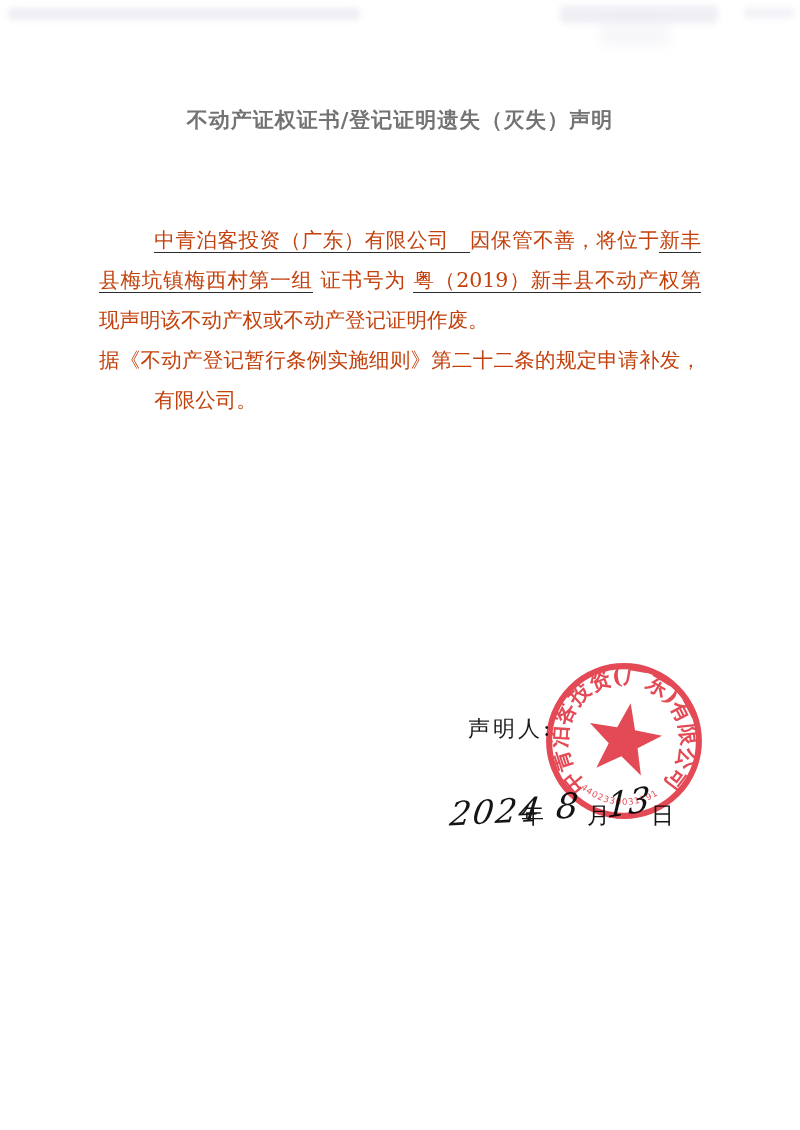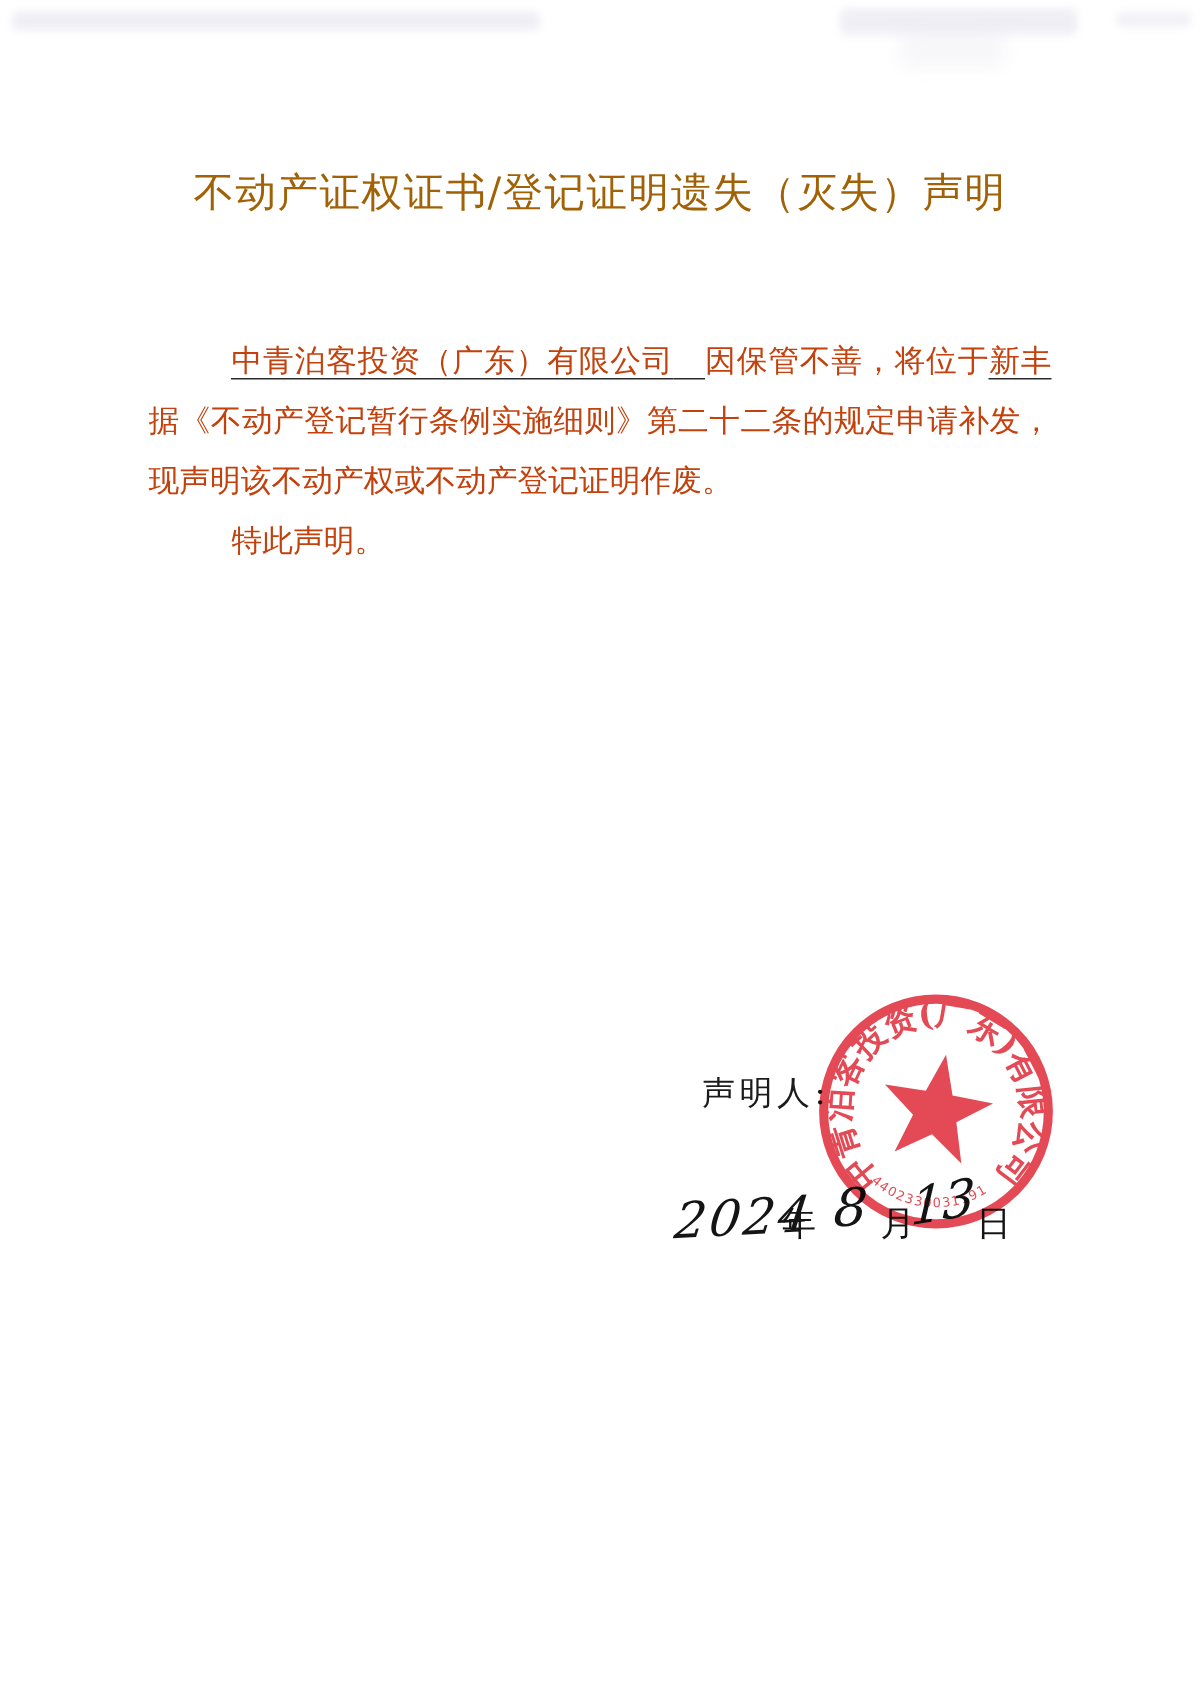--- a/index.html
+++ b/index.html
@@ -14,24 +14,24 @@
   
   .smudge{position:absolute;background:#e9e9f1;filter:blur(3px);opacity:.75;border-radius:4px;}
   .smudge.s1{left:8px;top:8px;width:352px;height:12px;}
   .smudge.s2{left:560px;top:6px;width:158px;height:17px;}
   .smudge.s2b{left:600px;top:20px;width:70px;height:26px;opacity:.35;filter:blur(6px);}
   .smudge.s3{left:744px;top:8px;width:50px;height:10px;opacity:.6;}
 
   .title{
     position:absolute;left:0;top:92px;width:800px;
     text-align:center;
-    font-size:27px;
+    font-size:21px;
     letter-spacing:1px;
-    color:#a16207;
-    font-weight:400;
+    color:#737373;
+    font-weight:700;
   }
 
   .body-text{
     position:absolute;left:99px;top:220px;width:602px;
     font-size:20.5px;
     line-height:40px;
     color:#c2410c;
   }
   .line{text-align:justify;white-space:nowrap;}
   .line.j{white-space:normal;text-align-last:justify;}
@@ -72,23 +72,24 @@
 
   <div class="smudge s1"></div>
   <div class="smudge s2"></div>
   <div class="smudge s2b"></div>
   <div class="smudge s3"></div>
 
   <h1 class="title">不动产证权证书/登记证明遗失（灭失）声明</h1>
 
   <div class="body-text">
       <div class="line j ind"><span class="u">中青泊客投资（广东）有限公司</span><span class="u">　</span><span>因保管不善，将位于</span><span class="u">新丰</span></div>
+      <div class="line j"><span class="u">县梅坑镇梅西村第一组</span><span> 证书号为 </span><span class="u">粤（2019）新丰县不动产权第</span></div>
+      <div class="line"><span>现声明该不动产权或不动产登记证明作废。</span></div>
       <div class="line j"><span>据《不动产登记暂行条例实施细则》第二十二条的规定申请补发，</span></div>
-      <div class="line"><span>现声明该不动产权或不动产登记证明作废。</span></div>
-      <div class="line ind"><span>特此声明。</span></div>
+      <div class="line ind"><span>有限公司。</span></div>
     </div>
 
   <div class="declarant">声明人:</div>
 
   <div class="date-line">
     <span class="hand year-num">2024</span>
     <span class="year-lab">年</span>
     <span class="hand month-num">8</span>
     <span class="month-lab">月</span>
     <span class="hand day-num">13</span>

